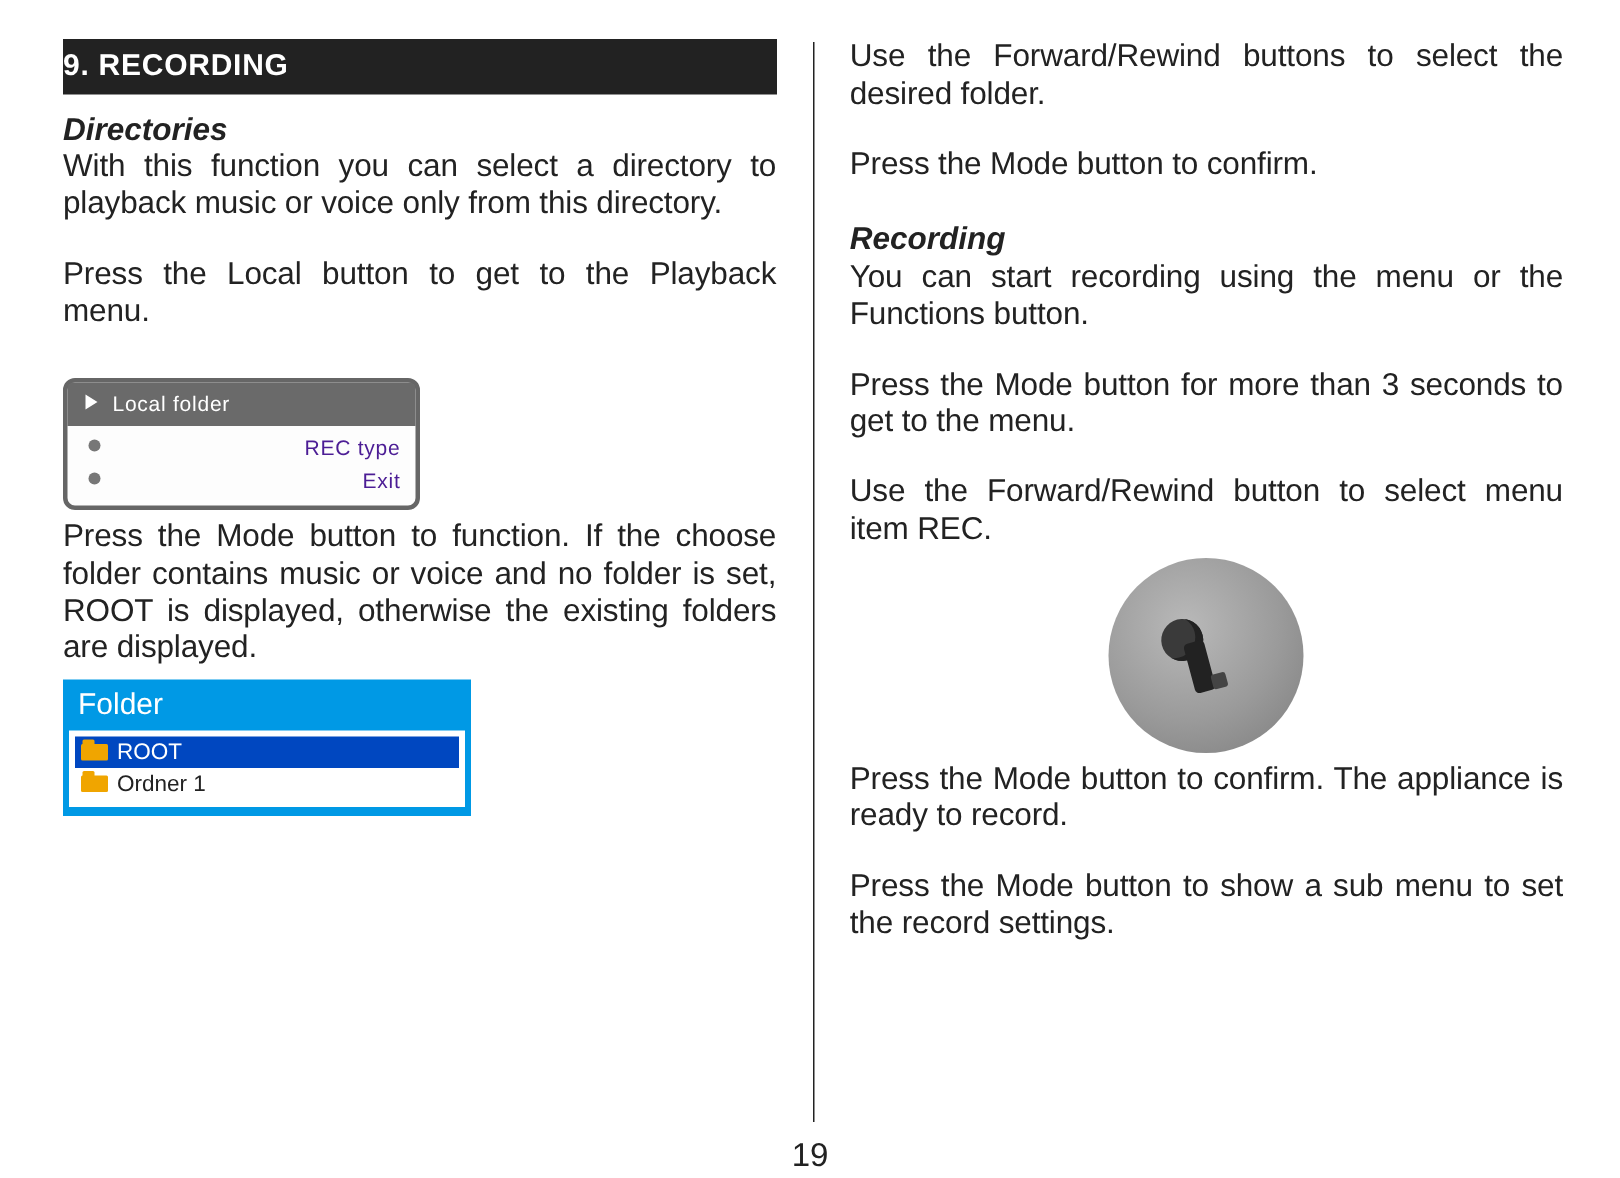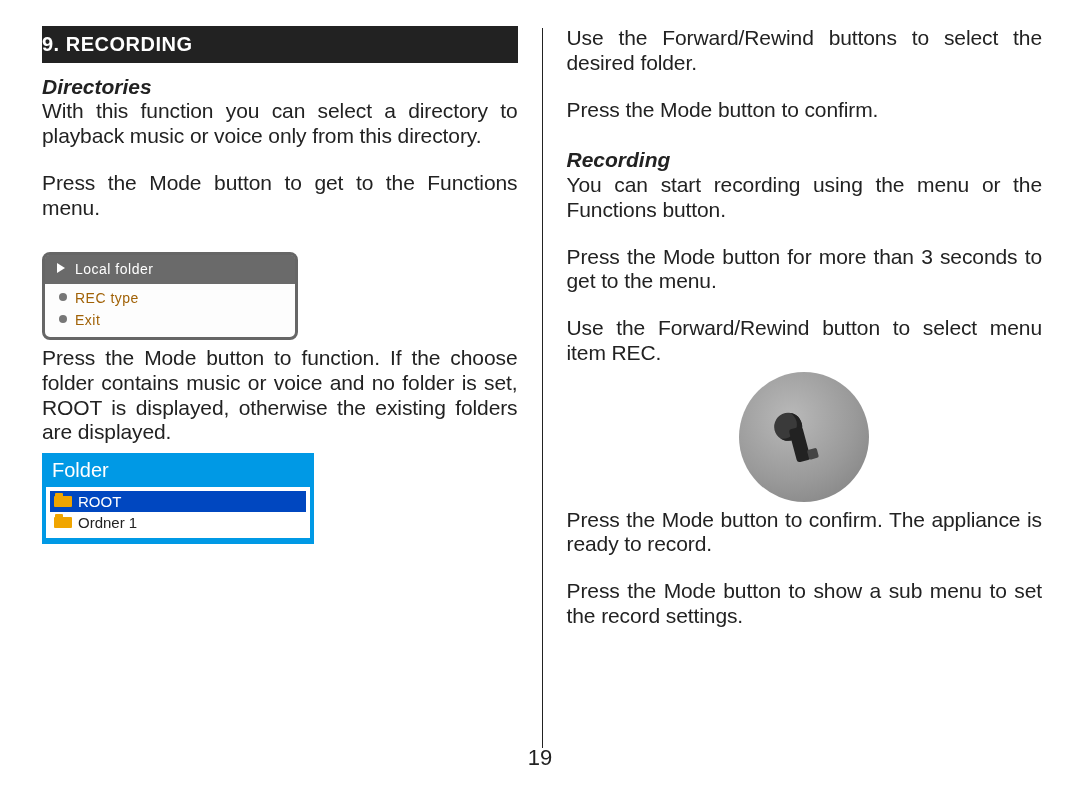--- a/index.html
+++ b/index.html
@@ -49,21 +49,21 @@
   }
   .para {
     text-align: justify;
     font-size: 21px;
     letter-spacing: -0.1px;
   }
   .spacer { height: 22px; }
 
   
   .menubox1 {
-    width: 256px;
+    width: 238px;
     border: 3px solid #666;
     border-radius: 8px;
     background: #fdfdfd;
     margin: 10px 0 6px 0;
     padding-bottom: 8px;
   }
   .menubox1 .sel {
     background: #6a6a6a;
     color: #fff;
     font-size: 14px;
@@ -76,24 +76,25 @@
   .menubox1 .sel::before {
     content: "";
     position: absolute;
     left: 12px; top: 8px;
     border-left: 8px solid #fff;
     border-top: 5px solid transparent;
     border-bottom: 5px solid transparent;
   }
   .menubox1 .item {
     font-size: 14px;
-    color: #a16207;
+    color: #4c1d95;
     padding: 6px 10px 0 30px;
     position: relative;
     letter-spacing: 0.5px;
+    text-align: right;
   }
   .menubox1 .item::before {
     content: "";
     position: absolute;
     left: 14px; top: 9px;
     width: 8px; height: 8px;
     background: #777;
     border-radius: 50%;
   }
 
@@ -181,37 +182,37 @@
     position: absolute;
     left: 26px; top: 44px;
     width: 10px; height: 10px;
     background: #444;
     border-radius: 2px;
     transform: rotate(10deg);
   }
 
   .page-num {
     position: absolute;
-    bottom: 14px;
+    bottom: 2px;
     left: 0; right: 0;
     text-align: center;
     font-size: 22px;
     color: #222;
   }
 </style>
 </head>
 <body>
 
 <div class="columns">
   <div class="col col-left">
     <div class="chapter-banner">9. RECORDING</div>
     <div class="sub-head">Directories</div>
     <div class="para">With this function you can select a directory to playback music or voice only from this directory.</div>
     <div class="spacer"></div>
-    <div class="para">Press the Mode button to get to the Functions menu.</div>
+    <div class="para">Press the Local button to get to the Playback menu.</div>
     <div class="spacer"></div>
 
     <div class="menubox1">
       <div class="sel">Local folder</div>
       <div class="item">REC type</div>
       <div class="item">Exit</div>
     </div>
 
     <div class="para">Press the Mode button to function. If the choose folder contains music or voice and no folder is set, ROOT is displayed, otherwise the existing folders are displayed.</div>
 

